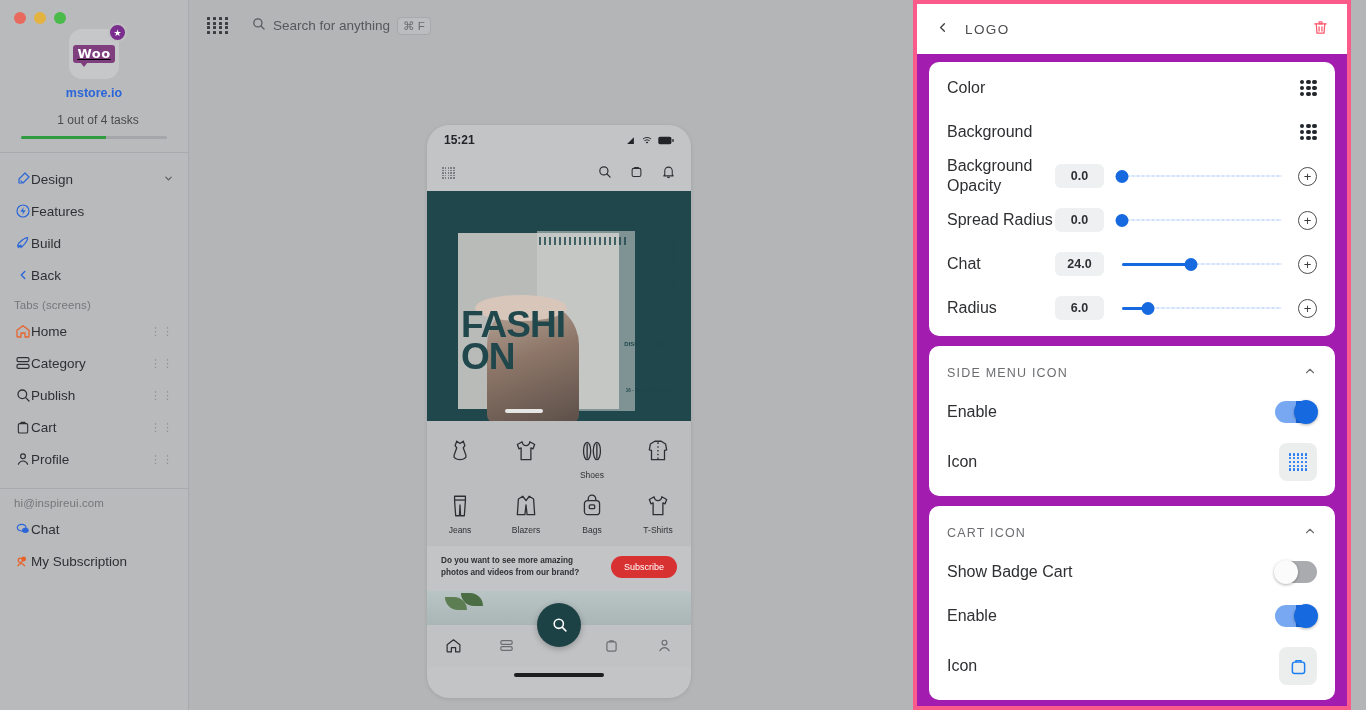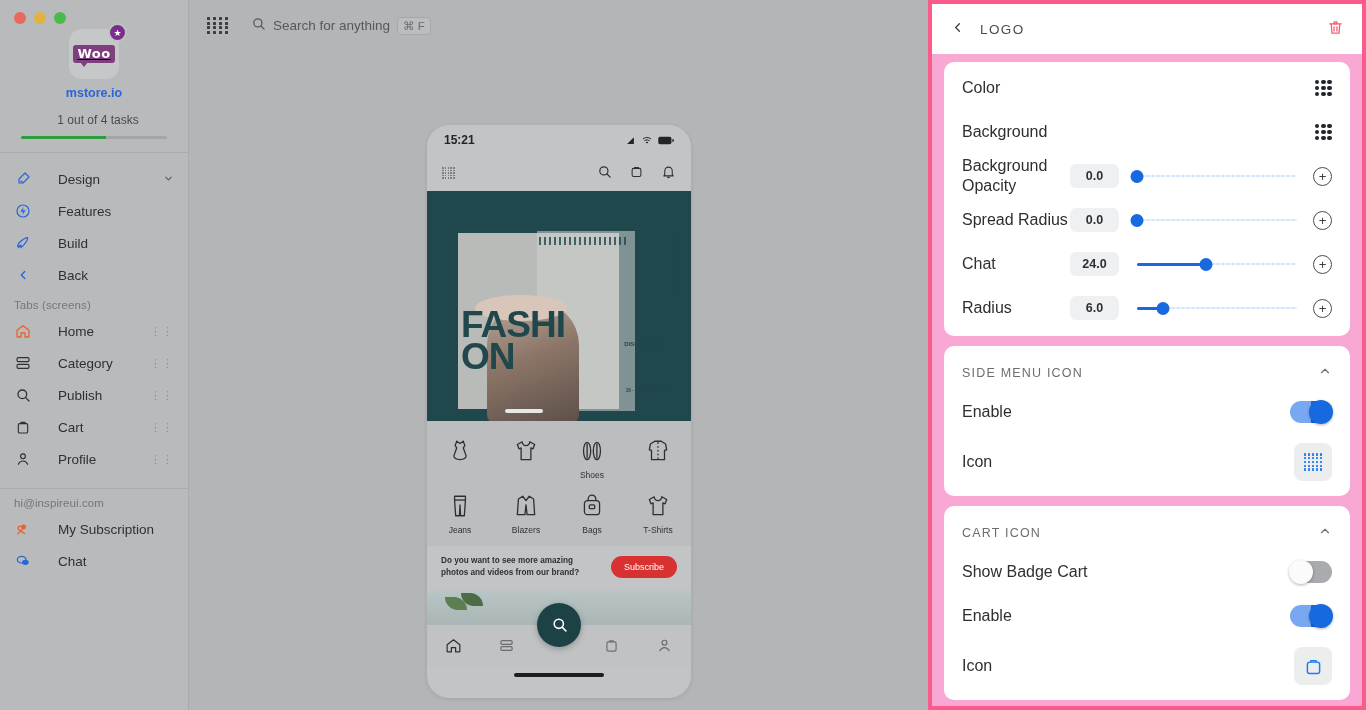--- a/index.html
+++ b/index.html
@@ -59,21 +59,21 @@
   }
   .progress {
     margin: 9px auto 0; width: 146px; height: 3px;
     background: #a5a6a9; border-radius: 2px; overflow: hidden;
   }
   .progress > i { display: block; height: 100%; background: #2e9c3f; }
   .divider { height: 1px; background: #a9aaad; margin-top: 13px; }
 
   .nav { padding: 10px 0 0 0; }
   .nav-item {
-    display: flex; align-items: center; gap: 27px;
+    display: flex; align-items: center; gap: 0;
     height: 32px; padding: 0 14px; font-size: 13.5px; color: #2f3033;
     position: relative; cursor: pointer;
   }
   .nav-item .ico { width: 17px; display:flex; align-items:center; justify-content:center; flex: 0 0 17px;}
   .chev-down { margin-left: auto; color: #5a5b5e; font-size: 10px; }
   .section-label {
     font-size: 11.5px; color: #76777a; padding: 8px 14px 4px; letter-spacing: .1px;
   }
   .grip { margin-left: auto; color: #8c8d90; font-size: 11px; letter-spacing: 1px; line-height: 6px;}
   .grip b{display:block;font-weight:400}
@@ -145,24 +145,24 @@
     position:absolute; left:50%; transform:translateX(-50%); top:-22px;
     width:44px; height:44px; border-radius:50%; background:#1d4246;
     display:flex; align-items:center; justify-content:center; color:#fff;
     box-shadow: 0 2px 6px rgba(0,0,0,.25);
   }
   .home-bar { width: 90px; height: 4px; background:#1d1e20; border-radius:2px; margin: 6px auto 0;}
 
   
   .right-strip { position:absolute; right:0; top:0; width:446px; height:710px; background:#b4b5b7;}
   .right-panel {
-    position: absolute; right: 0; top: 0;
+    position: absolute; right: 15px; top: 0;
     width: 438px; height: 710px;
     border: 4px solid #fb5b8b;
-    background: #f9a8d4;
+    background: #a21caf;
     overflow: hidden;
   }
   .rp-header {
     height: 50px; background:#fff; display:flex; align-items:center; padding: 0 18px;
   }
   .rp-back { font-size: 17px; color:#3d3e41; cursor:pointer; line-height:1;}
   .rp-title { margin-left: 15px; font-size: 13.5px; letter-spacing: 1.4px; color: #4b4c4f; }
   .rp-trash { margin-left:auto; cursor:pointer; }
 
   .rp-body { padding: 8px 12px 0; }
@@ -349,38 +349,38 @@
         <span>Profile</span>
         <span class="grip">
             <b>⋮⋮</b>
           </span>
       </div>
     </div>
 
     <div class="divider"></div>
 
     <div class="section-label">hi@inspireui.com</div>
+    <div class="nav-item">
+      <span class="ico">
+        <svg width="16" height="16" viewBox="0 0 24 24" fill="none" stroke="#2b66d9" stroke-width="1.8">
+            <ellipse cx="10" cy="10" rx="6.5" ry="5"></ellipse>
+            <ellipse cx="15.5" cy="14" rx="5" ry="4" fill="#2b66d9" stroke="none"></ellipse>
+          </svg>
+      </span>
+      <span>Chat</span>
+    </div>
     <div class="nav-item">
       <span class="ico">
         <svg width="16" height="16" viewBox="0 0 24 24" fill="none" stroke="#e8622a" stroke-width="1.8">
             <circle cx="13" cy="9" r="3.6" fill="#e8622a" stroke="none"></circle>
             <circle cx="8" cy="11" r="3.2"></circle>
             <path d="M4 20c1.2-3 3-4.2 5.2-4.2S13.4 17 14.6 20"></path>
           </svg>
       </span>
       <span>My Subscription</span>
-    </div>
-    <div class="nav-item">
-      <span class="ico">
-        <svg width="16" height="16" viewBox="0 0 24 24" fill="none" stroke="#2b66d9" stroke-width="1.8">
-            <ellipse cx="10" cy="10" rx="6.5" ry="5"></ellipse>
-            <ellipse cx="15.5" cy="14" rx="5" ry="4" fill="#2b66d9" stroke="none"></ellipse>
-          </svg>
-      </span>
-      <span>Chat</span>
     </div>
   </aside>
 
   <main class="canvas">
 
     <div class="topbar">
       <span class="grid-icon-btn">
         <i></i>
           <i></i>
           <i></i>

